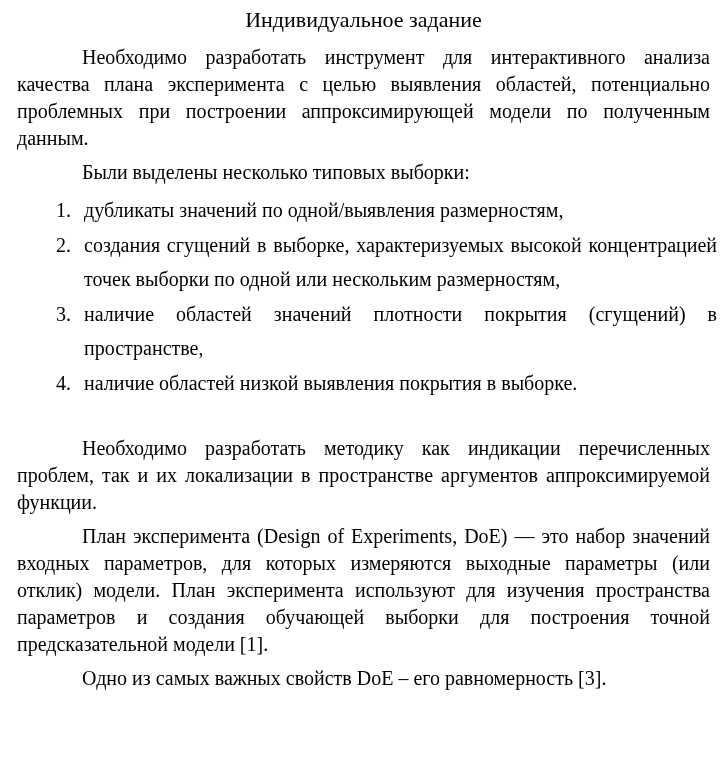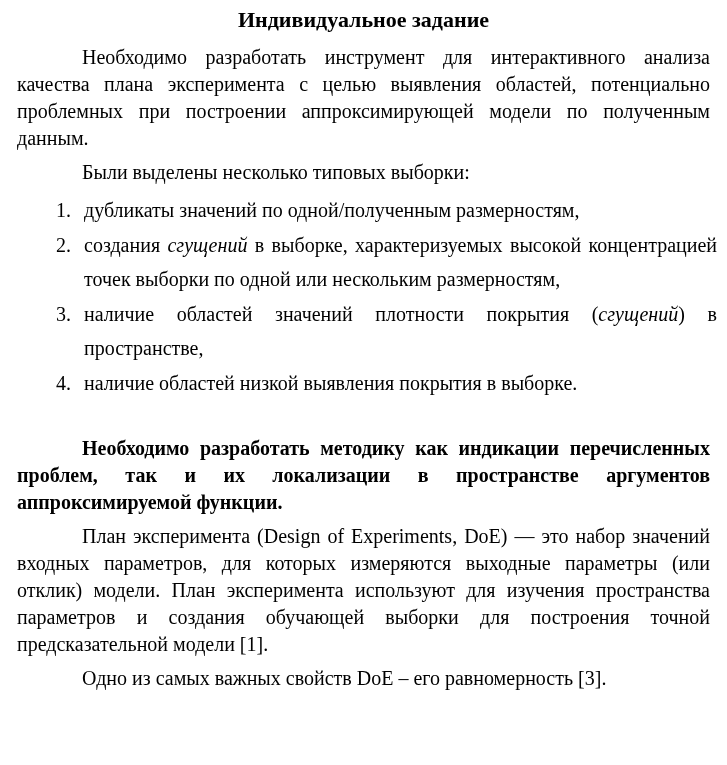--- a/index.html
+++ b/index.html
@@ -14,72 +14,70 @@
     font-family: "Liberation Serif", "DejaVu Serif", serif;
     color: #000000;
   }
   .page {
     padding: 2px 10px 0 10px;
   }
   .heading {
     margin: 0;
     font-size: 22px;
     line-height: 35px;
-    font-weight: bold;
+    font-weight: normal;
     text-align: center;
   }
   .para {
     margin: 7px;
     font-size: 20px;
     line-height: 27px;
     text-align: justify;
     text-indent: 65px;
   }
   .para.no-indent {
     text-indent: 65px;
   }
   .para.gap-before {
     margin-top: 34.5px;
-    font-weight: bold;
   }
   .list {
     margin: 0;
   }
   .list-item {
     position: relative;
     margin: 0;
     padding-left: 74px;
     font-size: 20px;
     line-height: 34.5px;
     text-align: justify;
   }
   .list-item .num {
     position: absolute;
     left: 46px;
     top: 0;
   }
   .it {
-    font-style: italic;
   }
 </style>
 </head>
 <body>
 
 <div class="page">
 
   <h1 class="heading">Индивидуальное задание</h1>
 
   <p class="para">Необходимо разработать инструмент для интерактивного анализа качества плана эксперимента с целью выявления областей, потенциально проблемных при построении аппроксимирующей модели по полученным данным.</p>
 
   <p class="para no-indent">Были выделены несколько типовых выборки:</p>
 
   <div class="list">
 
     <div class="list-item">
-      <span class="num">1.</span><span>дубликаты значений по одной/полученным размерностям,</span><span class="it"></span><span></span>
+      <span class="num">1.</span><span>дубликаты значений по одной/выявления размерностям,</span><span class="it"></span><span></span>
     </div>
 
     <div class="list-item">
       <span class="num">2.</span><span>создания </span><span class="it">сгущений</span><span> в выборке, характеризуемых высокой концентрацией точек выборки по одной или нескольким размерностям,</span>
     </div>
 
     <div class="list-item">
       <span class="num">3.</span><span>наличие областей значений плотности покрытия (</span><span class="it">сгущений</span><span>) в пространстве,</span>
     </div>
 

